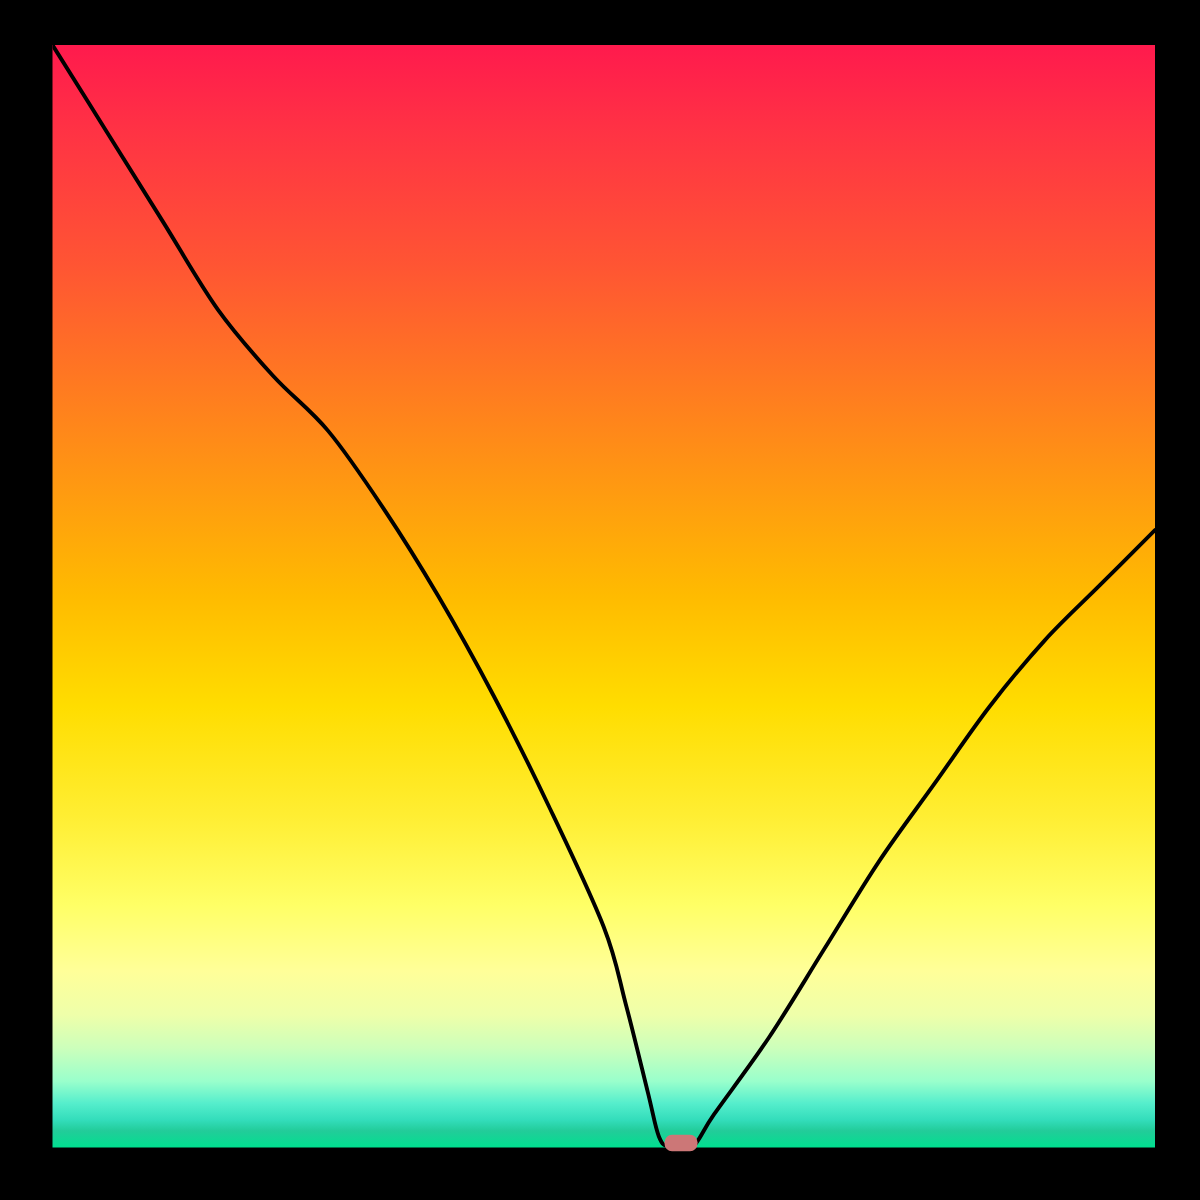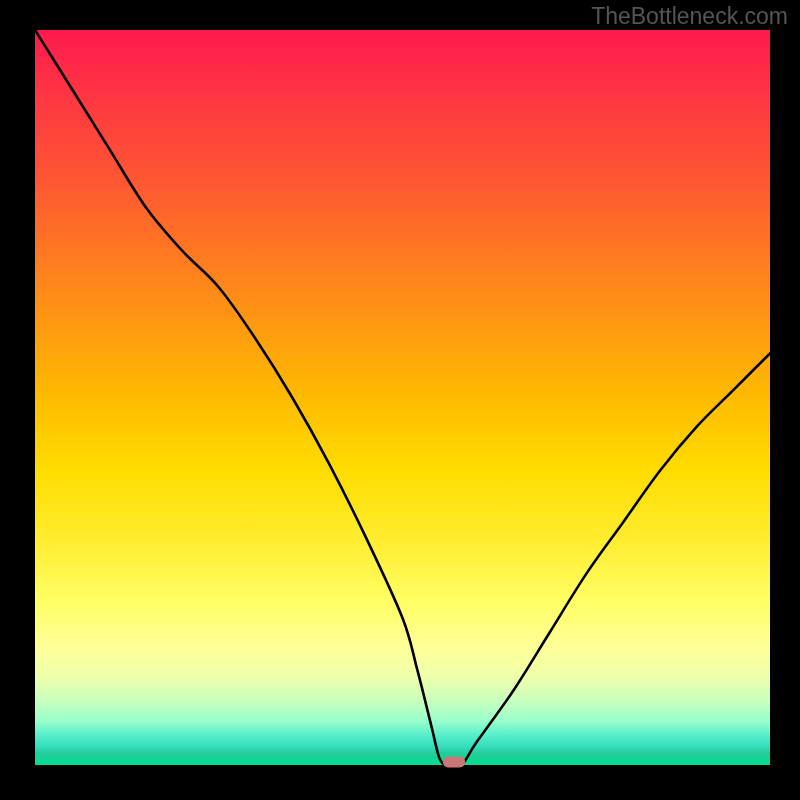--- a/index.html
+++ b/index.html
@@ -64,20 +64,19 @@
     height: 11px;
     background: #cc7777;
     border-radius: 5px;
     transform: translate(-50%, -50%);
   }
 </style>
 </head>
 <body>
 
 <div class="container">
-  <div class="watermark">TheBottleneck.com</div>
   <div class="plot-area">
     <svg class="curve" viewBox="0 0 735 735" preserveAspectRatio="none">
       <path id="curve-path" fill="none" stroke="#000" stroke-width="2.6" stroke-linecap="round" d="M0,0 C6.125,9.799999999999992 24.5,39.199999999999946 36.75,58.799999999999955 C49,78.39999999999996 61.25,98.00000000000001 73.5,117.60000000000002 C85.75,137.20000000000002 98,159.24999999999997 110.25,176.39999999999998 C122.5,193.54999999999998 134.75,207.025 147,220.5 C159.25,233.975 171.5,242.54999999999998 183.75,257.25 C196,271.95 208.25,290.32500000000005 220.5,308.70000000000005 C232.75,327.07500000000005 245,346.675 257.25,367.5 C269.5,388.325 281.75,410.37500000000006 294,433.65000000000003 C306.25,456.925 318.5,481.42499999999995 330.75,507.15 C343,532.875 358.925,565.95 367.5,588 C376.075,610.05 377.29999999999995,621.075 382.2,639.45 C387.1,657.825 393.225,683.55 396.90000000000003,698.25 C400.57500000000005,712.95 401.80000000000007,721.525 404.25000000000006,727.65 C406.70000000000005,733.775 407.92500000000007,733.775 411.6,735 C415.275,736.225 421.4,738.675 426.29999999999995,735 C431.19999999999993,731.325 432.425,725.2 441,712.95 C449.575,700.7 465.5,679.875 477.75,661.5 C490,643.125 502.25,622.3000000000001 514.5,602.7 C526.75,583.1 539,562.275 551.25,543.9 C563.5,525.525 575.75,509.59999999999997 588,492.45 C600.25,475.3 612.5,456.925 624.75,441 C637,425.075 649.25,410.375 661.5,396.9 C673.75,383.42499999999995 686,372.4 698.25,360.15 C710.5,347.9 728.875,329.525 735,323.4"></path>
     </svg>
     <div class="marker" id="marker" style="left: 418.95px; top: 732px;"></div>
   </div>
 </div>
 
 </body></html>

